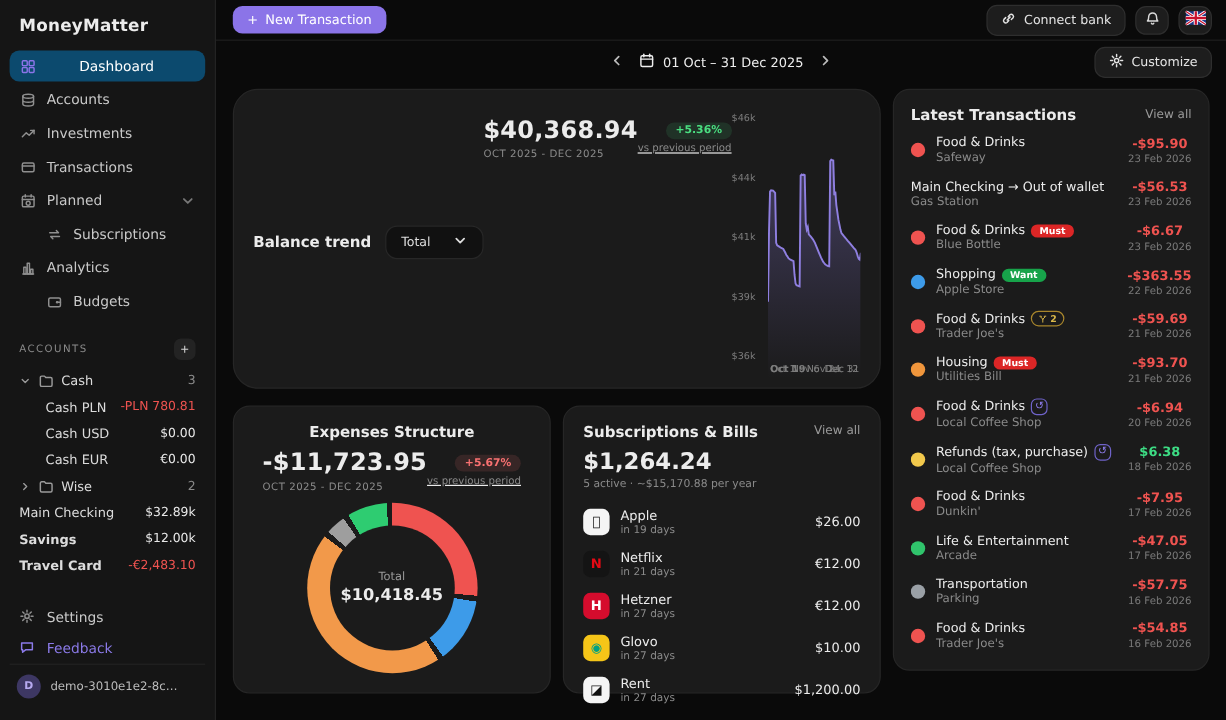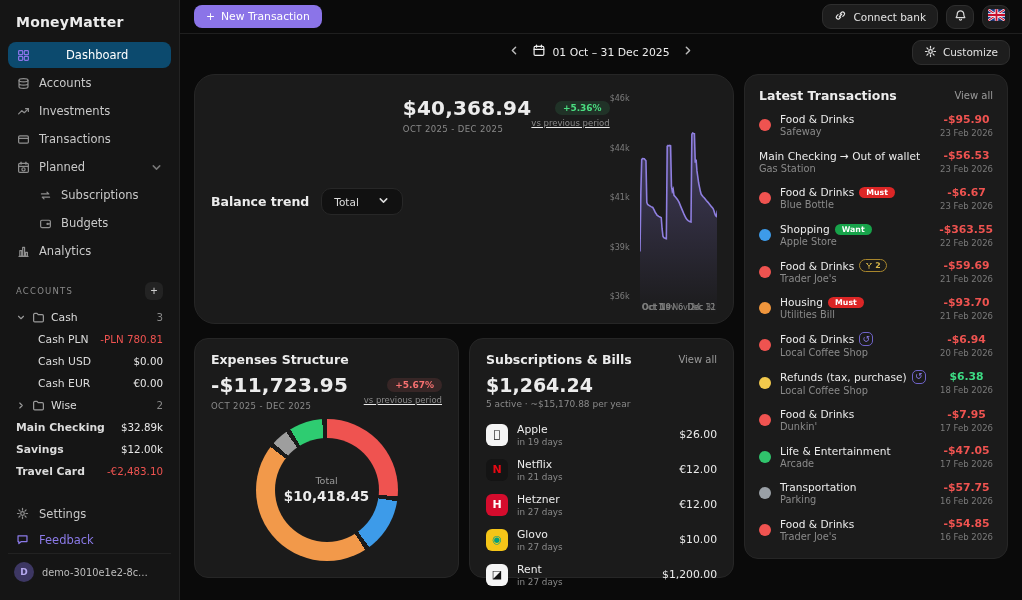--- a/index.html
+++ b/index.html
@@ -88,21 +88,21 @@
     font-size:8px; color:#7d7d7d; padding:0 4px 14px 0; text-align:left; }
   .plot { flex:1; position:relative; }
   .plot svg { position:absolute; inset:0; }
   .x-axis { position:absolute; left:2px; right:0; bottom:0; height:12px; font-size:8px; color:#7d7d7d; }
   .x-axis span { position:absolute; transform:translateX(-50%); white-space:nowrap; }
   .x-axis span:first-child { transform:none; }
   .x-axis span:last-child { transform:translateX(-100%); }
 
   
   .bottom-row { display:flex; gap:10px; }
-  .expenses-card { width:265px; min-width:265px; height:240px; padding:13px 16px; display:flex; flex-direction:column; }
+  .expenses-card { width:265px; min-width:265px; height:240px; padding:13px 16px; display:flex; flex-direction:column;align-items:center; }
   .donut-zone { flex:1; display:flex; align-items:center; justify-content:center; margin-top:4px; }
   .donut { width:142px; height:142px; border-radius:50%; position:relative; }
   .donut-hole { position:absolute; inset:19px; border-radius:50%; background:#1b1b1b;
     display:flex; flex-direction:column; align-items:center; justify-content:center; gap:2px; }
   .donut-hole .t { font-size:9.5px; color:#9a9a9a; }
   .donut-hole .v { font-size:13.5px; font-weight:bold; }
 
   .subs-card { width:265px; min-width:265px; height:240px; padding:13px 16px 8px 16px; display:flex; flex-direction:column; }
   .card-head-row { display:flex; align-items:center; }
   .view-all { margin-left:auto; font-size:10px; color:#9a9a9a; cursor:pointer; }
@@ -200,40 +200,40 @@
           </span>
         </div>
         <div class="nav-item indent">
           <span class="nicon">
             <svg width="13" height="13" viewBox="0 0 16 16" fill="none" stroke="currentColor" stroke-width="1.5" stroke-linecap="round" stroke-linejoin="round">
               <path d="M3 6h9l-2.2-2.2M13 10H4l2.2 2.2"></path>
             </svg>
           </span>
           <span>Subscriptions</span>
         </div>
-        <div class="nav-item indent">
-          <span class="nicon">
-            <svg width="13" height="13" viewBox="0 0 16 16" fill="none" stroke="currentColor" stroke-width="1.5" stroke-linecap="round" stroke-linejoin="round">
-              <rect x="2" y="4" width="12" height="9" rx="1.5"></rect>
-              <path d="M10 8.5h4"></path>
-              <circle cx="10.6" cy="8.5" r=".6" fill="currentColor"></circle>
-            </svg>
-          </span>
-          <span>Budgets</span>
-        </div>
         <div class="nav-item">
           <span class="nicon">
             <svg width="13" height="13" viewBox="0 0 16 16" fill="none" stroke="currentColor" stroke-width="1.5" stroke-linecap="round" stroke-linejoin="round">
               <line x1="2.5" y1="14" x2="13.5" y2="14"></line>
               <rect x="3.5" y="7" width="2.3" height="7"></rect>
               <rect x="7" y="3" width="2.3" height="11"></rect>
               <rect x="10.5" y="9" width="2.3" height="5"></rect>
             </svg>
           </span>
           <span>Analytics</span>
+        </div>
+        <div class="nav-item indent">
+          <span class="nicon">
+            <svg width="13" height="13" viewBox="0 0 16 16" fill="none" stroke="currentColor" stroke-width="1.5" stroke-linecap="round" stroke-linejoin="round">
+              <rect x="2" y="4" width="12" height="9" rx="1.5"></rect>
+              <path d="M10 8.5h4"></path>
+              <circle cx="10.6" cy="8.5" r=".6" fill="currentColor"></circle>
+            </svg>
+          </span>
+          <span>Budgets</span>
         </div>
       </nav>
 
     <div class="accounts-header">
       <span class="ah-label">ACCOUNTS</span>
       <button class="ah-plus">+</button>
     </div>
     <div id="accounts-list">
         <div class="acct-row">
           <span class="fchev">
@@ -269,21 +269,21 @@
           </span>
           <span class="ficon">
             <svg width="13" height="13" viewBox="0 0 16 16" fill="none" stroke="currentColor" stroke-width="1.5" stroke-linecap="round" stroke-linejoin="round">
               <path d="M2 4.5c0-.8.6-1.5 1.4-1.5h2.8l1.4 1.5h5c.8 0 1.4.7 1.4 1.5v6c0 .8-.6 1.5-1.4 1.5H3.4c-.8 0-1.4-.7-1.4-1.5z"></path>
             </svg>
           </span>
           <span>Wise</span>
           <span class="aval count">2</span>
         </div>
         <div class="acct-row">
-          <span style="font-weight: bold;">Main Checking</span>
+          <span style="font-weight: normal;">Main Checking</span>
           <span class="aval">$32.89k</span>
         </div>
         <div class="acct-row">
           <span style="font-weight: bold;">Savings</span>
           <span class="aval">$12.00k</span>
         </div>
         <div class="acct-row">
           <span style="font-weight: bold;">Travel Card</span>
           <span class="aval neg">-€2,483.10</span>
         </div>

